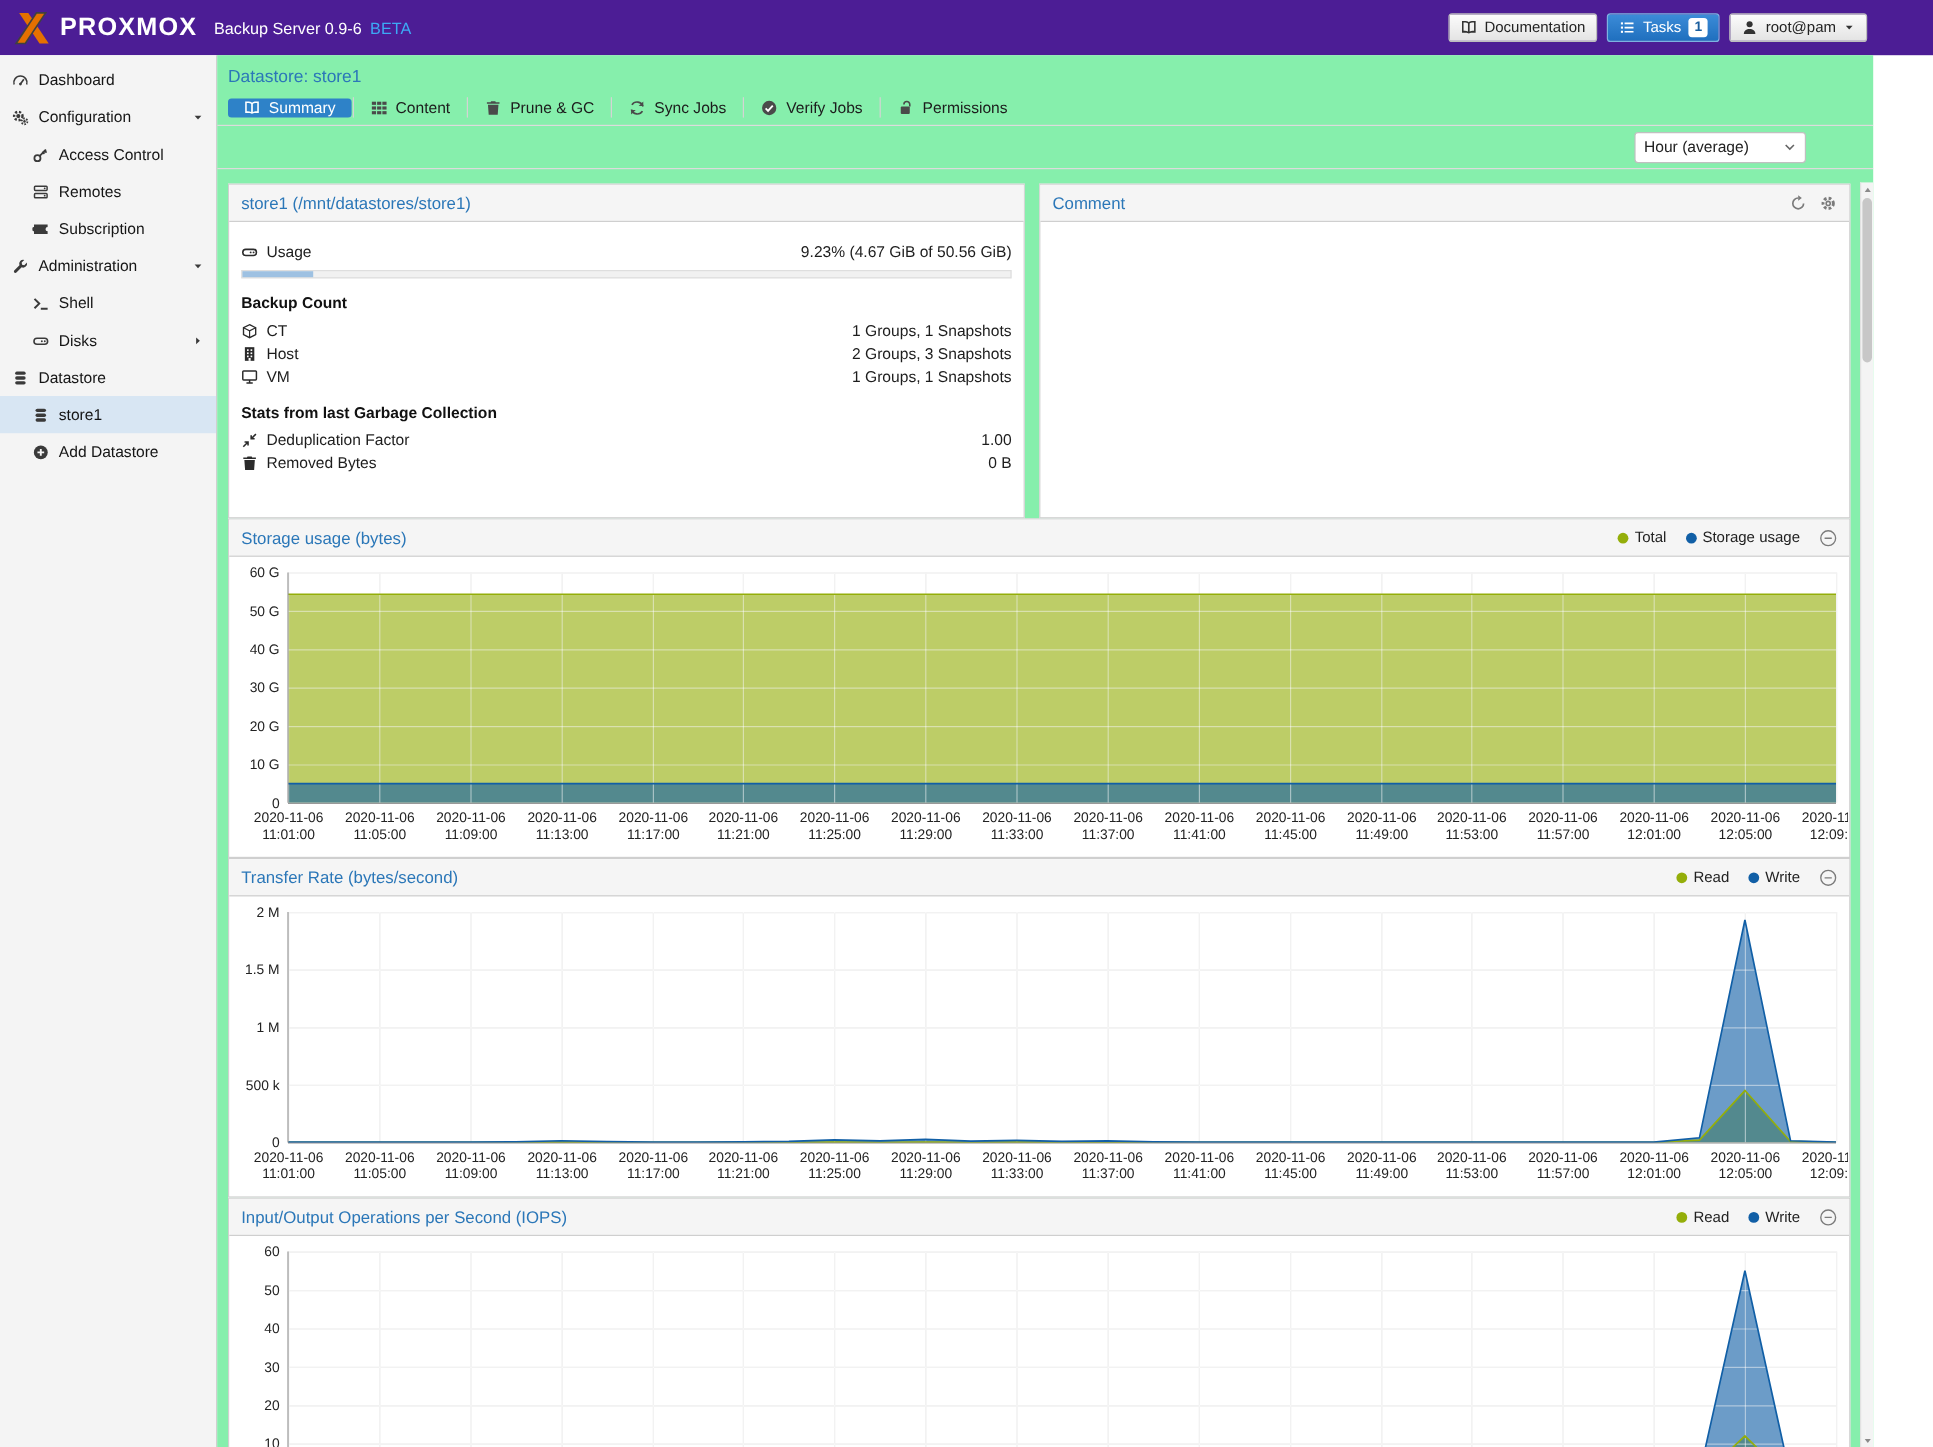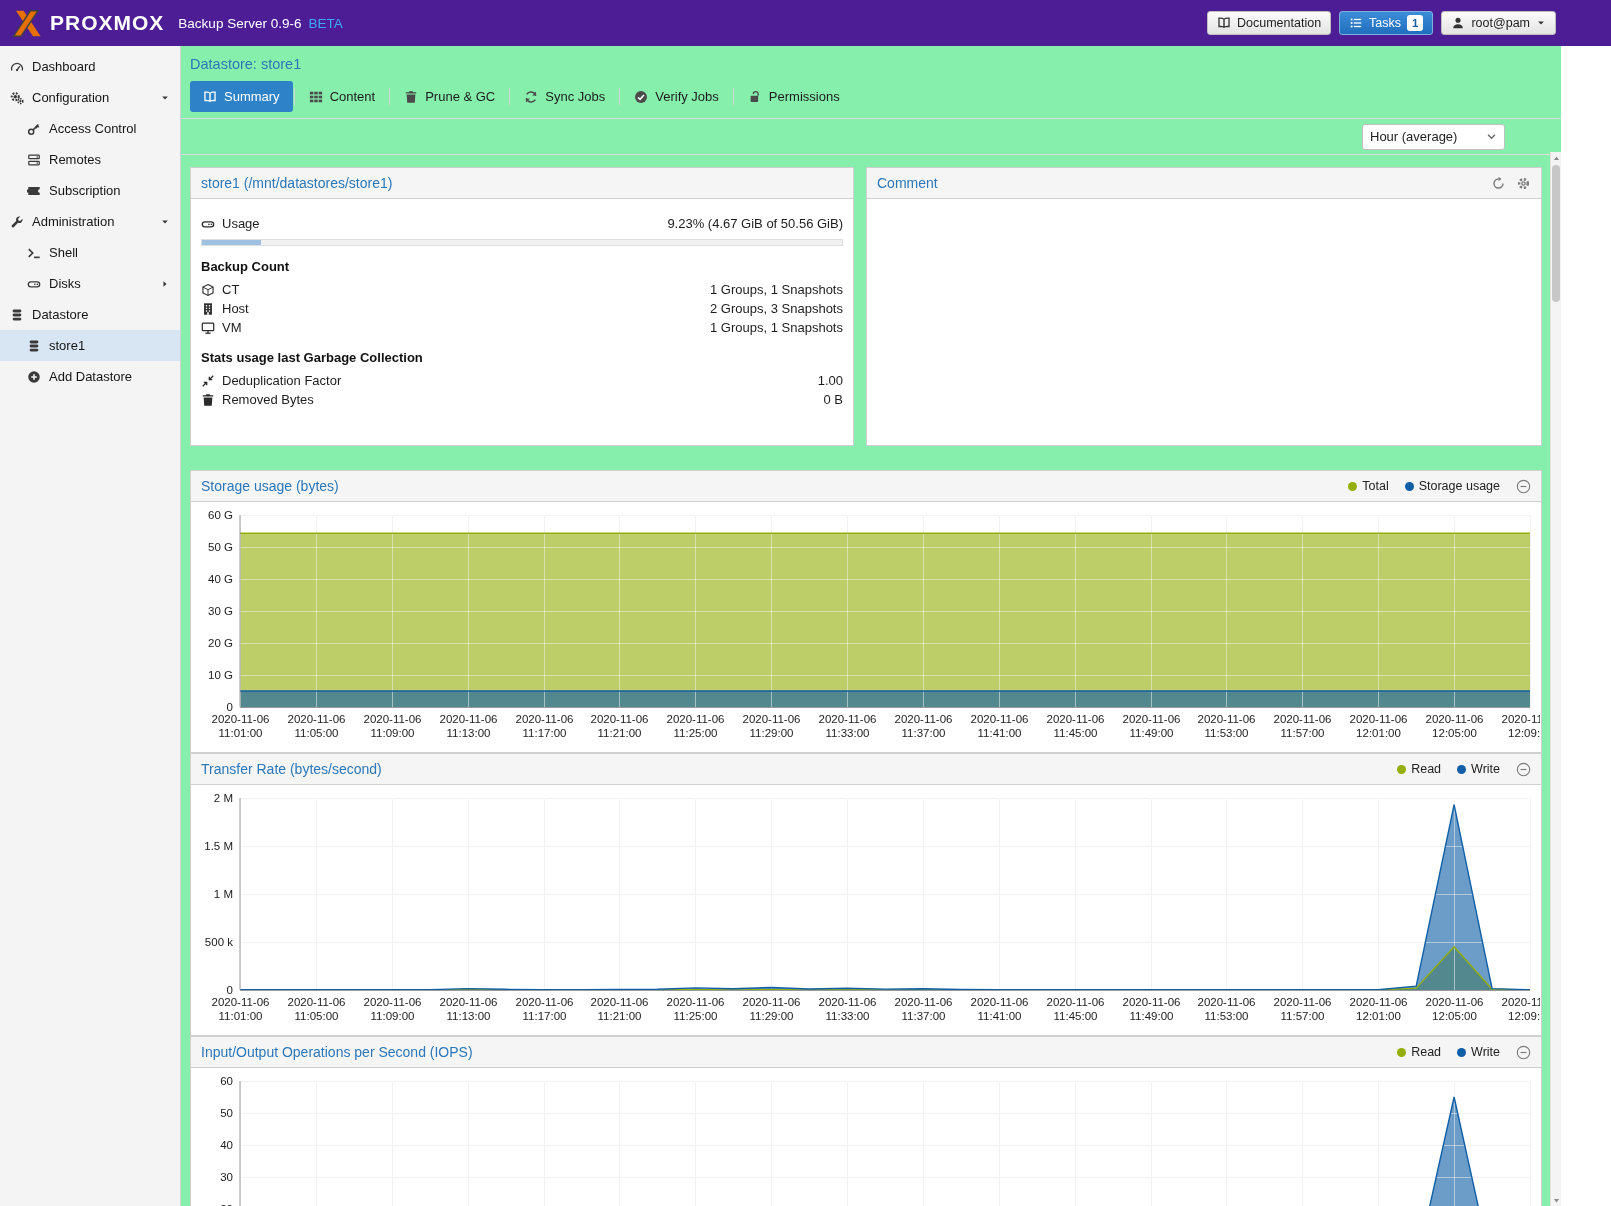--- a/index.html
+++ b/index.html
@@ -29,39 +29,39 @@
   .sb-item.lvl1{padding-left:27px}
   .sb-item.selected{background:#d8e6f3}
   .sb-item .icon{color:#3a3a3a}
   .sb-item .lbl{color:#151515}
   .sb-caret{margin-left:auto;margin-right:10px;color:#555}
   .sb-caret svg{width:10px;height:10px}
   
   .main{position:absolute;top:46px;left:181px;width:1380px;height:1160px;overflow:hidden;background:#86efac}
   .page-title{padding:9px 0 3px 9px;font-size:14.5px;line-height:18px;color:#2b77b8}
   .tabs{display:flex;align-items:center;padding:5px 9px 6px;border-bottom:1px solid #dcdcdc}
-  .tab{height:31px;display:flex;align-items:center;gap:7px;padding:0 13px;border-radius:3px;cursor:pointer;color:#1c1c1c}
+  .tab{height:16px;display:flex;align-items:center;gap:7px;padding:0 13px;border-radius:3px;cursor:pointer;color:#1c1c1c}
   .tab .icon{color:#4a4a4a}
   .tab.active{background:#2e82c8;color:#fff}
   .tab.active .icon{color:#fff}
   .tab-sep{width:1px;height:17px;background:#d4d4d4;margin:0 1px}
   .toolbar{height:36px;display:flex;justify-content:flex-end;align-items:center;
     padding-right:56px;border-bottom:1px solid #dcdcdc}
   .combo{width:143px;height:26px;border:1px solid #c0c0c0;border-radius:3px;background:#fff;
     display:flex;align-items:center;padding:0 7px;cursor:pointer}
   .combo .val{flex:1;color:#222}
   .combo .icon{color:#666}
   .combo .icon svg{width:11px;height:11px}
   .panels{padding:12px 19px 12px 9px}
   
   .panel{border:1px solid #cfcfcf;background:#fff}
   .panel-h{height:31px;background:#f5f5f5;border-bottom:1px solid #cfcfcf;display:flex;
     align-items:center;padding:0 10px}
   .panel-title{color:#2b77b8;font-size:14px}
-  .row2{display:flex;gap:12px;margin-bottom:24px}
+  .row2{display:flex;gap:12px;margin-bottom:0}
   .summary-panel{width:664px;height:279px}
   .comment-panel{flex:1;height:279px}
   .summary-body{padding:15px 10px 0}
   .kv-row{display:flex;align-items:center;height:19px;gap:7px}
   .kv-row .icon{color:#2b2b2b}
   .kv-value{margin-left:auto}
   .pbar{height:7px;background:#f1f1f1;border:1px solid #dedede;margin:6px 0 2px}
   .pfill{height:100%;background:#9ec1e2}
   .section-h{font-weight:bold;margin:13px 0 6px;color:#111}
   .tools{margin-left:auto;display:flex;gap:10px;align-items:center}
@@ -402,21 +402,21 @@
                   <svg viewBox="0 0 16 16" aria-hidden="true">
                     <rect x="1.5" y="2.5" width="13" height="8.5" rx="0.8" fill="none" stroke="currentColor" stroke-width="1.4"></rect>
                     <line x1="5" y1="14" x2="11" y2="14" stroke="currentColor" stroke-width="1.4"></line>
                     <line x1="8" y1="11" x2="8" y2="14" stroke="currentColor" stroke-width="1.4"></line>
                   </svg>
                 </span>
                 <span class="kv-label">VM</span>
                 <span class="kv-value">1 Groups, 1 Snapshots</span>
               </div>
             </div>
-          <div class="section-h">Stats usage last Garbage Collection</div>
+          <div class="section-h">Stats from last Garbage Collection</div>
           <div id="gc-rows">
               <div class="kv-row">
                 <span class="icon">
                   <svg viewBox="0 0 16 16" aria-hidden="true">
                     <g fill="none" stroke="currentColor" stroke-width="1.5">
                       <path d="M14 2L9.5 6.5M9.5 3.2v3.3h3.3M2 14l4.5-4.5M6.5 12.8V9.5H3.2"></path>
                     </g>
                   </svg>
                 </span>
                 <span class="kv-label">Deduplication Factor</span>

